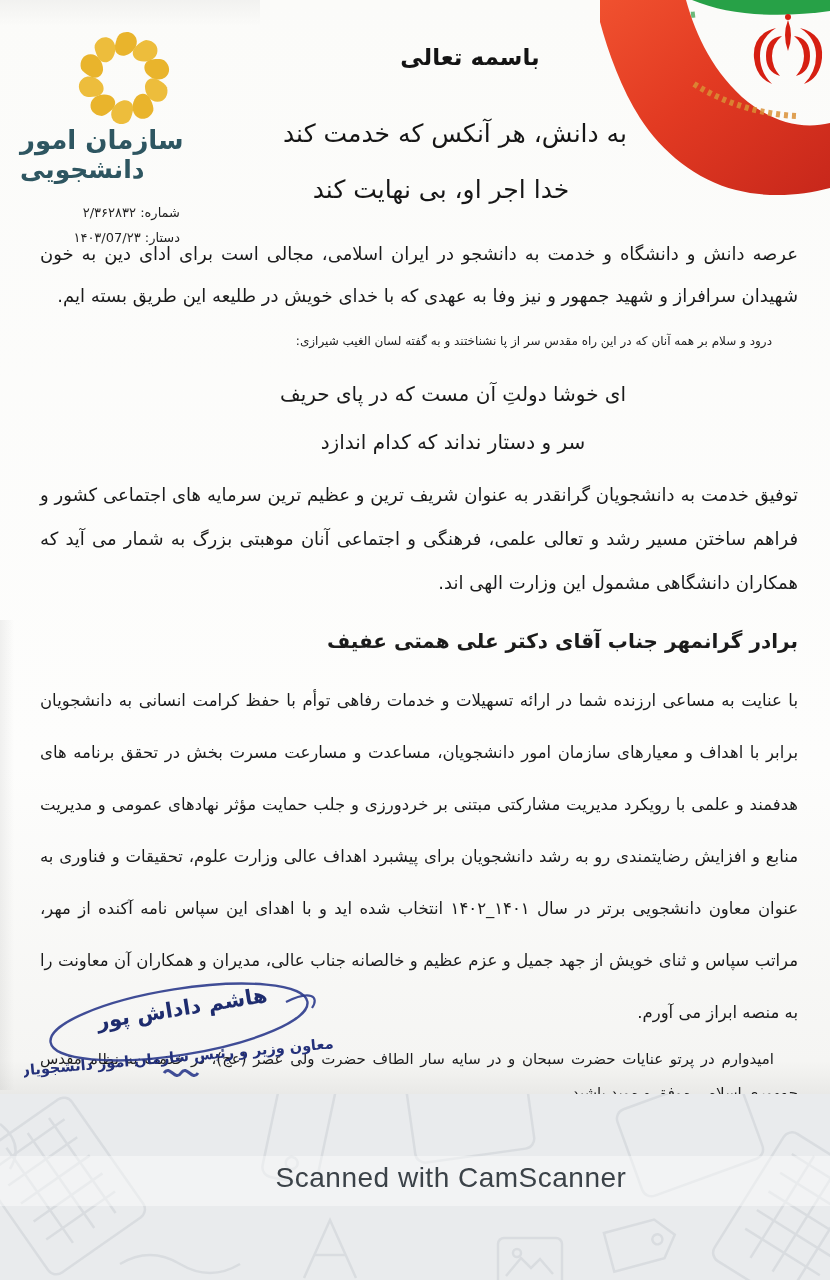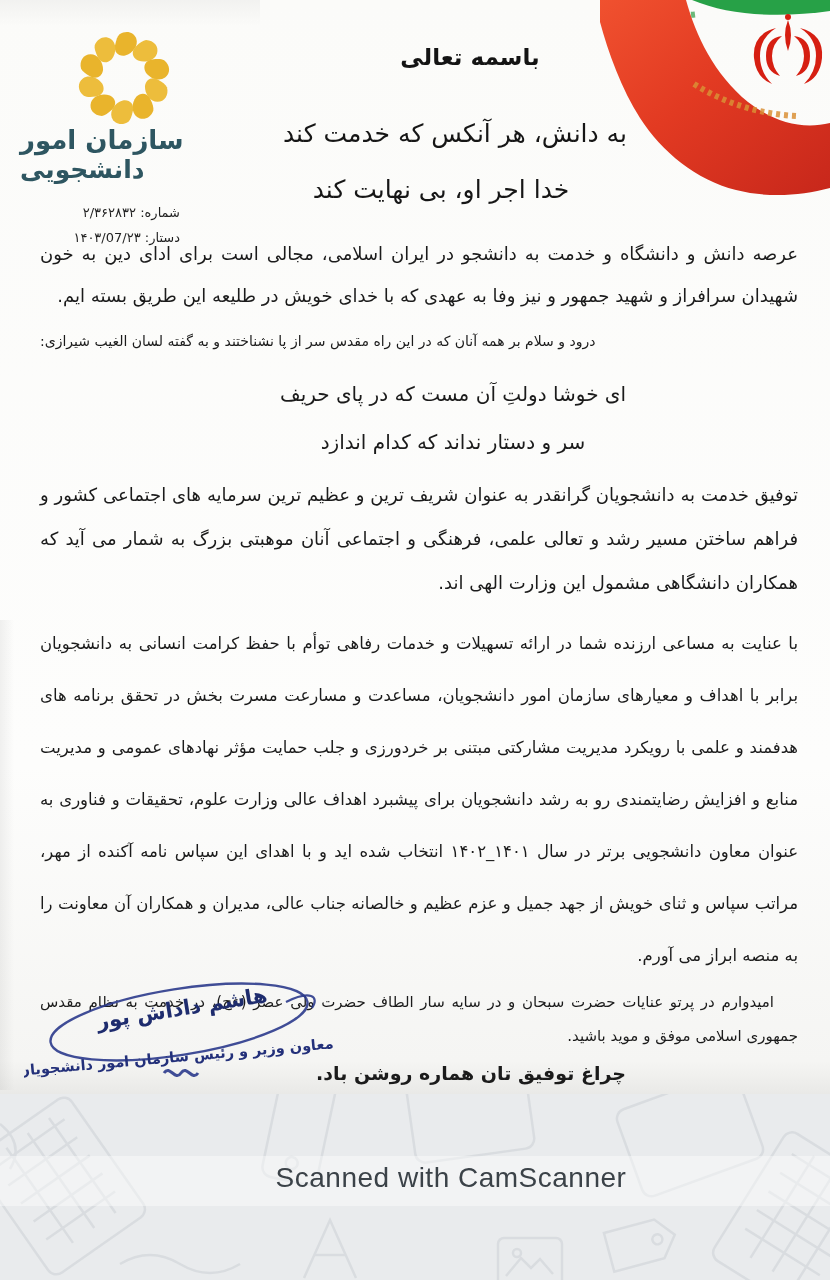--- a/index.html
+++ b/index.html
@@ -23,21 +23,21 @@
         text-align:right;color:#1f1f1f;}
   .bismillah{position:absolute;left:360px;top:44px;width:220px;text-align:center;
              font-size:23px;font-weight:bold;color:#141414;}
   .poem{position:absolute;left:0;top:106px;width:100%;text-align:center;font-size:25px;
         line-height:56px;transform:translateX(40px);color:#161616;}
   .poem .shift{position:relative;left:-14px;}
   
   .body-text{position:absolute;left:20px;right:32px;top:233px;color:#1b1b1b;margin-left:20px;}
   .body-text p{margin:0;}
   .just{font-size:18px;line-height:42px;text-align:justify;text-align-last:right;}
-  .indent{margin-top:3px !important;font-size:14px;line-height:43px;text-align:left;text-indent:26px;}
+  .indent{margin-top:3px !important;font-size:12px;line-height:43px;text-align:right;text-indent:26px;}
   .verse{margin:7px 0 2px 0;text-align:center;font-size:20px;line-height:48px;
          transform:translateX(34px);}
   .p3{margin-top:7px !important;line-height:44px;}
   .addr{text-align:right;font-weight:bold;}
   .addr.name{margin-top:15px !important;font-size:20px;line-height:42px;}
   .addr.title{margin-top:7px !important;font-size:19px;line-height:40px;}
   .small{font-size:16.5px;line-height:52px;}
   .p4{margin-top:13px !important;}
   .p5{margin-top:3px !important;font-size:15px;line-height:34px;text-indent:24px;}
   .closing{margin-top:9px !important;text-align:center;font-size:19px;font-weight:bold;
@@ -135,20 +135,21 @@
     </div>
 
     <div class="body-text" dir="rtl">
       <p class="just">عرصه دانش و دانشگاه و خدمت به دانشجو در ایران اسلامی، مجالی است برای ادای دین به خون شهیدان سرافراز و شهید جمهور و نیز وفا به عهدی که با خدای خویش در طلیعه این طریق بسته ایم.</p>
       <p class="indent">درود و سلام بر همه آنان که در این راه مقدس سر از پا نشناختند و به گفته لسان الغیب شیرازی:</p>
       <div class="verse">
         <div>ای خوشا دولتِ آن مست که در پای حریف</div>
         <div>سر و دستار نداند که کدام اندازد</div>
       </div>
       <p class="just p3">توفیق خدمت به دانشجویان گرانقدر به عنوان شریف ترین و عظیم ترین سرمایه های اجتماعی کشور و فراهم ساختن مسیر رشد و تعالی علمی، فرهنگی و اجتماعی آنان موهبتی بزرگ به شمار می آید که همکاران دانشگاهی مشمول این وزارت الهی اند.</p>
+      <p class="addr name">برادر گرانمهر جناب آقای دکتر علی همتی عفیف</p>
       <p class="just small p4">با عنایت به مساعی ارزنده شما در ارائه تسهیلات و خدمات رفاهی توأم با حفظ کرامت انسانی به دانشجویان برابر با اهداف و معیارهای سازمان امور دانشجویان، مساعدت و مسارعت مسرت بخش در تحقق برنامه های هدفمند و علمی با رویکرد مدیریت مشارکتی مبتنی بر خردورزی و جلب حمایت مؤثر نهادهای عمومی و مدیریت منابع و افزایش رضایتمندی رو به رشد دانشجویان برای پیشبرد اهداف عالی وزارت علوم، تحقیقات و فناوری به عنوان معاون دانشجویی برتر در سال ۱۴۰۱_۱۴۰۲ انتخاب شده اید و با اهدای این سپاس نامه آکنده از مهر، مراتب سپاس و ثنای خویش از جهد جمیل و عزم عظیم و خالصانه جناب عالی، مدیران و همکاران آن معاونت را به منصه ابراز می آورم.</p>
       <p class="just small p5">امیدوارم در پرتو عنایات حضرت سبحان و در سایه سار الطاف حضرت ولی عصر (عج)، در خدمت به نظام مقدس جمهوری اسلامی موفق و موید باشید.</p>
       <p class="closing">چراغ توفیق تان هماره روشن باد.</p>
     </div>
 
     <div class="signature">
       <svg viewBox="0 0 318 118" width="318" height="118" aria-hidden="false">
         <ellipse cx="155" cy="48" rx="130" ry="33" fill="none" stroke="#2b3a8c" stroke-width="2.4" transform="rotate(-9 155 48)" opacity="0.9"></ellipse>
         <path d="M262,28 C286,16 296,22 288,34" fill="none" stroke="#2b3a8c" stroke-width="2.2" opacity="0.9"></path>
         <path d="M140,99 c6,-9 11,9 17,0 c6,-9 11,9 17,0" fill="none" stroke="#2b3a8c" stroke-width="3" opacity="0.9"></path>

